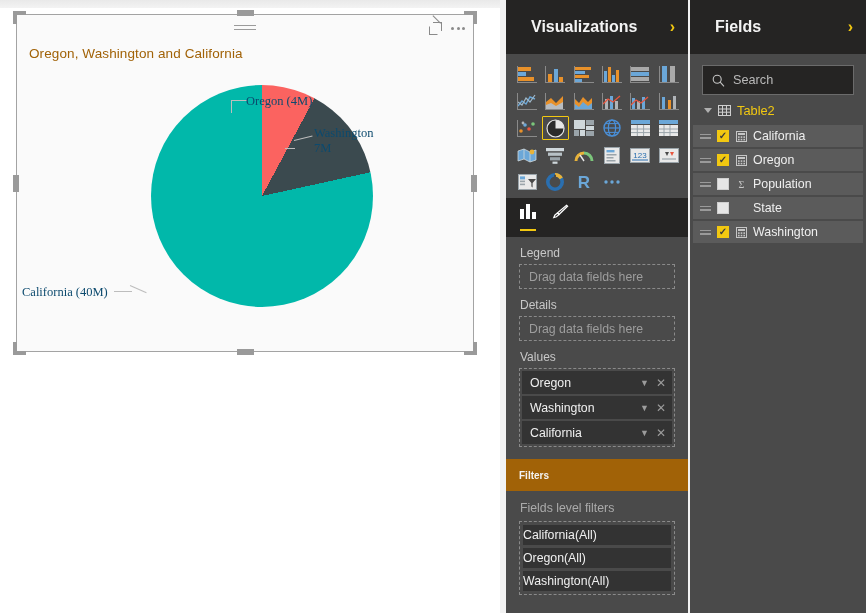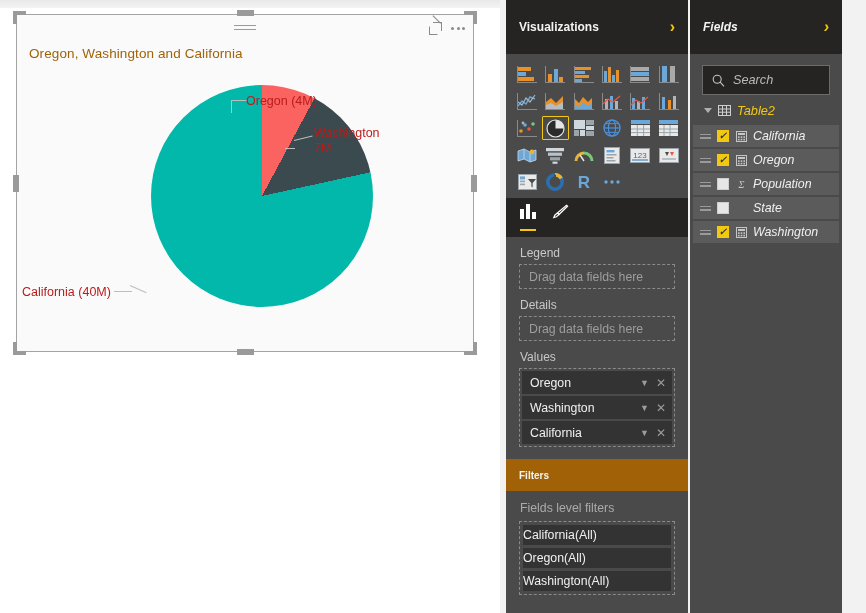--- a/index.html
+++ b/index.html
@@ -36,21 +36,21 @@
       transform-origin:right top; transform:rotate(45deg);}
   .icon-ellipsis { display:flex; gap:2.5px; align-items:center; height:13px; }
   .icon-ellipsis b { width:3px; height:3px; border-radius:50%; background:#8a8a8a; display:block; }
 
   .visual-title { position:absolute; left:12px; top:31px; font-size:13.5px; color:#a16207;
      letter-spacing:.1px; white-space:nowrap; }
 
   
   .pie-area { position:absolute; left:0; top:52px; width:100%; height:286px; }
   .pie { position:absolute; left:134px; top:18px; width:222px; height:222px; border-radius:50%; }
-  .lbl { position:absolute; font-size:12.5px; color:#b91c1c; white-space:nowrap; line-height:15px; }
+  .lbl { position:absolute; font-size:12.5px; color:#0c4a6e; white-space:nowrap; line-height:15px;font-family:Liberation Serif, serif; }
   .lbl-oregon { left: 229px; top: 27px; }
   .lbl-wash   { left: 297px; top: 59px; }
   .lbl-cal    { left: 5px;  top: 218px; }
   .leader { position:absolute; }
   .leader i { position:absolute; background:#bdbdbd; }
 
   
   .sel { position:absolute; left:0; top:0; width:458px; height:338px; pointer-events:none; }
   .sel .edge { position:absolute; background:#a3a3a3; }
   .sel .e-t { left:0; top:0; width:100%; height:1px; }
@@ -59,25 +59,25 @@
   .sel .e-r { right:0; top:0; width:1px; height:100%; }
   .h { position:absolute; background:#9a9a9a; }
   .h-corner { width:13px; height:13px; background:none; }
   .h-corner i { position:absolute; background:#9a9a9a; }
   .h-mid-v { width:6px; height:17px; }
   .h-mid-h { width:17px; height:6px; }
 
   
   .panels { position:absolute; left:500px; top:0; width:366px; height:613px; background:#f2f2f2; }
   .viz-pane { position:absolute; left:6px; top:0; width:182px; height:613px; background:#4a4a4a; }
-  .fields-pane { position:absolute; left:190px; top:0; width:152px; height:613px; background:#4a4a4a;font-style:italic; }
+  .fields-pane { position:absolute; left:190px; top:0; width:176px; height:613px; background:#4a4a4a; }
 
   .pane-head { height:54px; background:#252423; display:flex; align-items:center;
      justify-content:space-between; padding:0 13px; }
-  .pane-head .t { color:#f3f3f3; font-size:12px; font-weight:bold; }
+  .pane-head .t { color:#f3f3f3; font-size:16px; font-weight:bold;margin-left:12px; }
   .chev { color:#f2c811; font-size:16px; line-height:1; font-weight:bold; }
 
   
   .viz-grid { padding:8px 6px 4px 8px; display:grid; grid-template-columns:repeat(6,1fr); gap:3px 2px; }
   .viz-cell { height:24px; display:flex; align-items:center; justify-content:center;
      border:1.5px solid transparent; border-radius:1px; cursor:pointer; }
   .viz-cell.sel-cell { border-color:#f2c811; }
   .viz-cell svg { display:block; }
 
   .vtabs { display:flex; gap:16px; padding:6px 14px 0 14px; background:#252423; height:39px; align-items:flex-start;}

